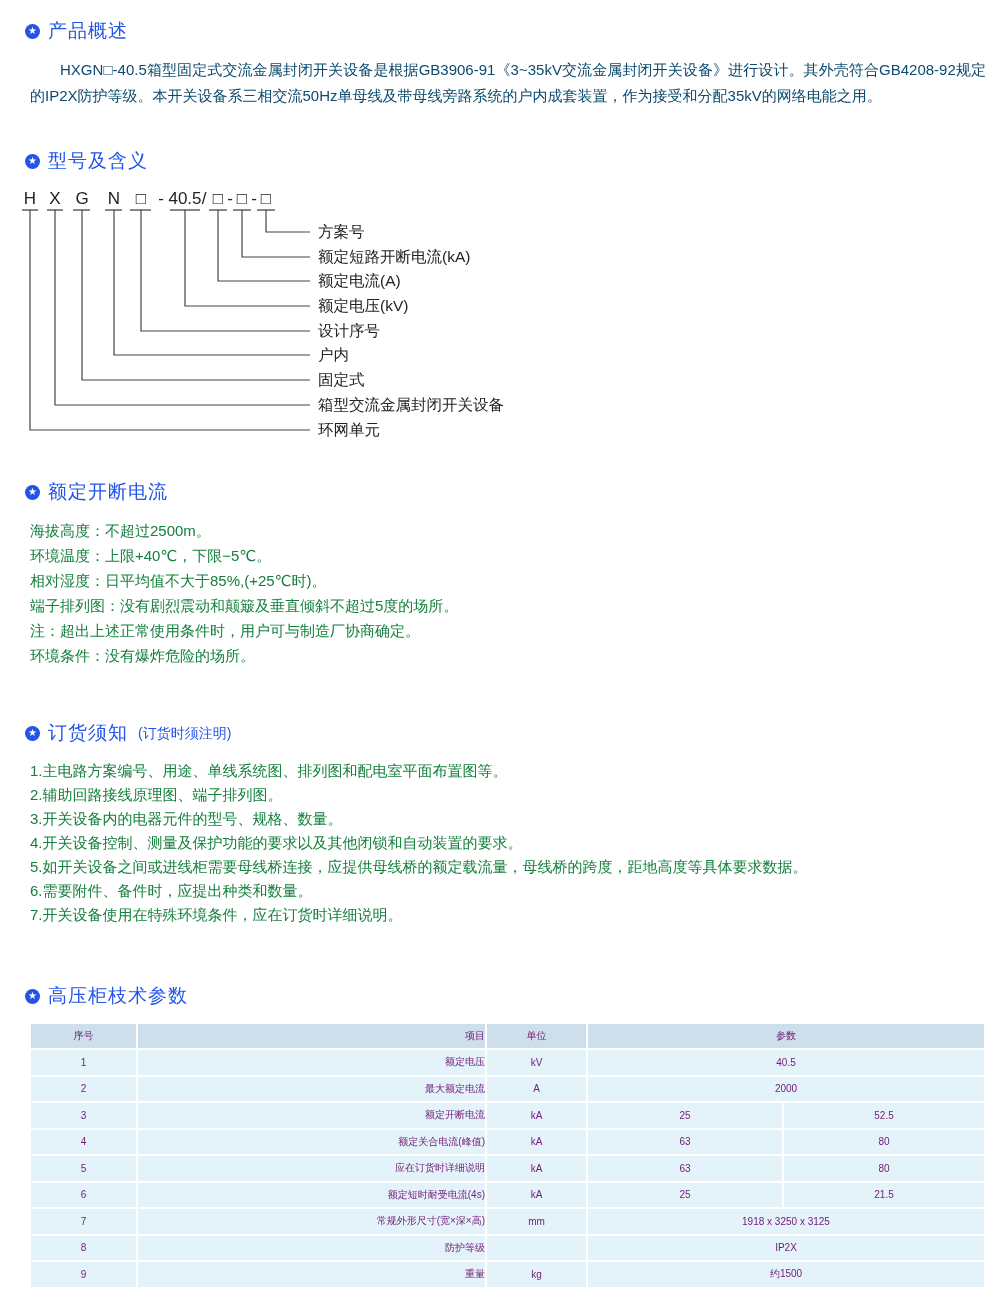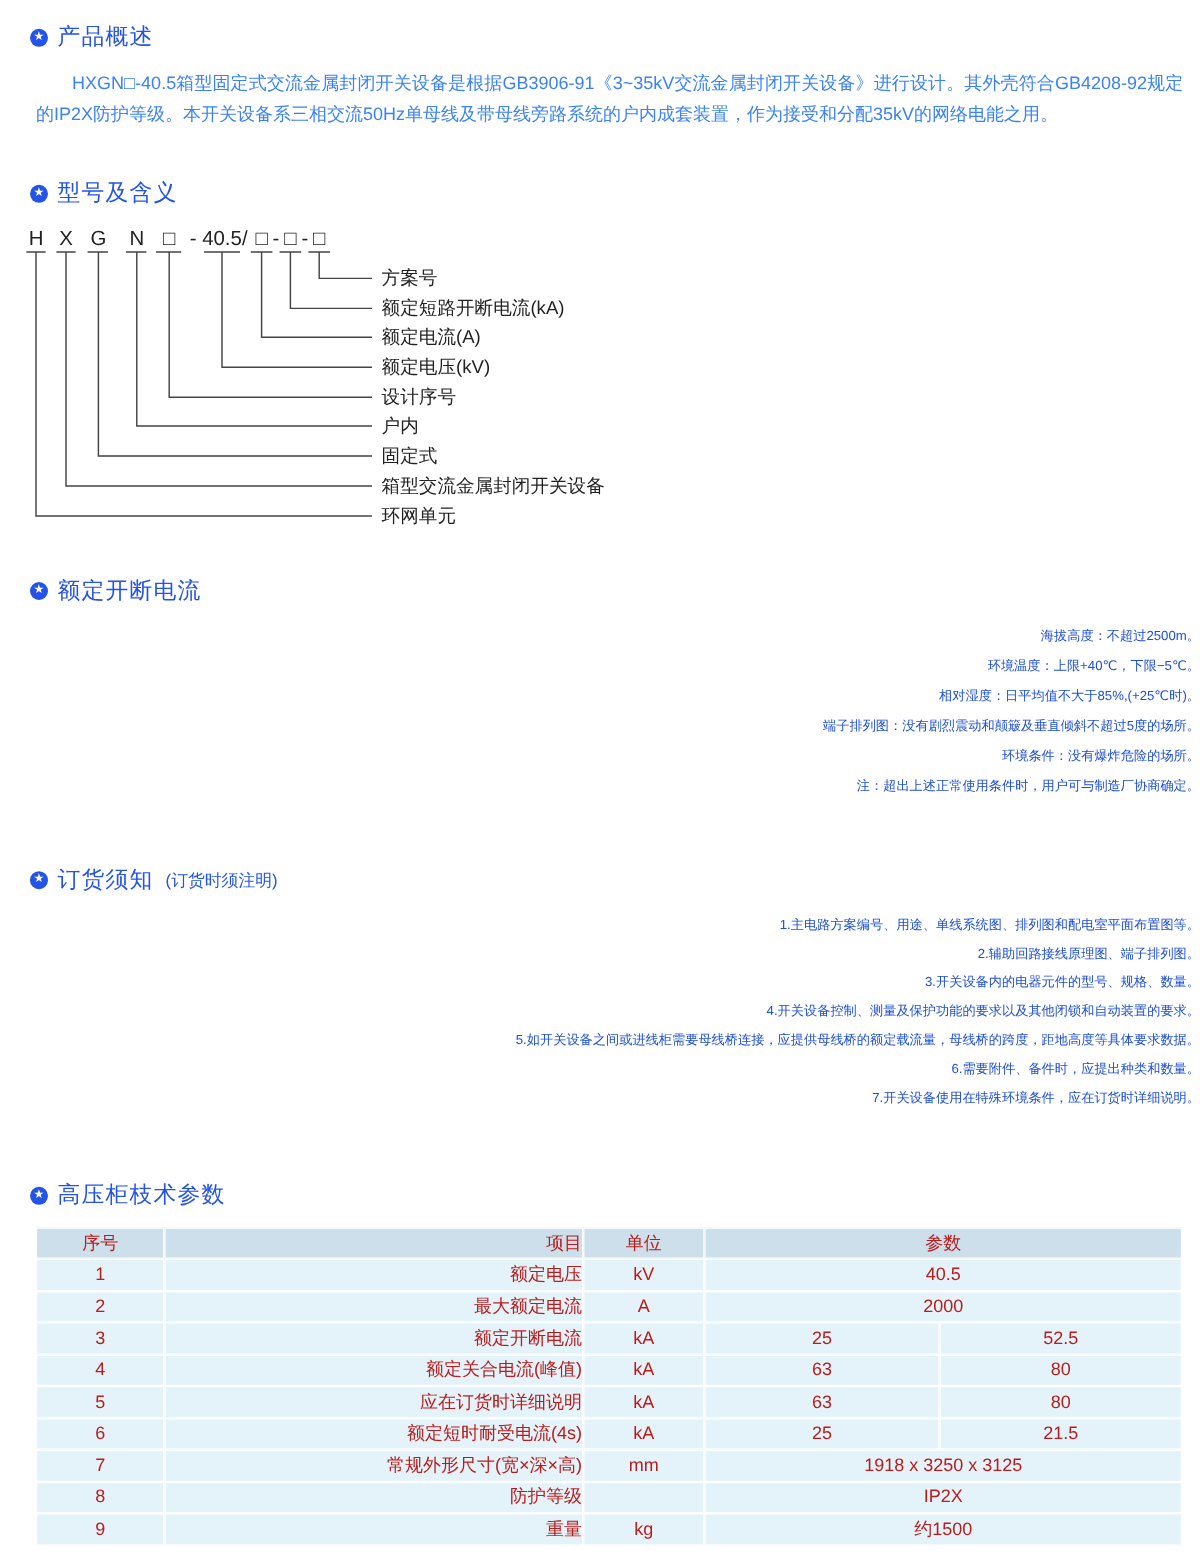--- a/index.html
+++ b/index.html
@@ -43,53 +43,52 @@
     line-height: 1;
     flex: 0 0 auto;
   }
 
   
   .overview-body {
     margin: 13px 14px 0 30px;
     font-size: 15px;
     line-height: 26px;
     text-indent: 2em;
-    color: #3b82f6;
+    color: #0c4a6e;
     text-align: justify;
   }
 
   
   .model-title { margin-top: 39px; }
   .model-diagram { position: relative; height: 272px; margin-top: 6px; }
   .model-diagram svg { position: absolute; left: 0; top: 0; }
   .code-char { font-size: 17px; fill: #222; }
   .diag-label { font-size: 15.5px; fill: #222; }
 
   
   .env-title { margin-top: 27px; }
   .text-list { margin: 13px 0 0 30px; }
   .text-line {
-    font-size: 11px;
+    font-size: 15px;
     line-height: 25px;
-    color: #1d4ed8;
-    text-align: right;
+    color: #15803d;
   }
   .order-title { margin-top: 52px; }
   .order-list .text-line { line-height: 24px; }
 
   
   .params-title { margin-top: 56px; }
   .params-table {
     margin: 14px 0 0 30px;
     width: 955px;
     border-collapse: separate;
     border-spacing: 0;
     table-layout: fixed;
-    font-size: 15px;
-    color: #b91c1c;
+    font-size: 10px;
+    color: #701a75;
   }
   .params-table col.col-no   { width: 107px; }
   .params-table col.col-item { width: 349px; }
   .params-table col.col-unit { width: 101px; }
   .params-table col.col-p1   { width: 196px; }
   .params-table col.col-p2   { width: 202px; }
   .params-table th {
     background: #cddfeb;
     font-weight: normal;
     height: 26px;
@@ -178,22 +177,22 @@
 
   <div class="section-title env-title">
     <span class="sec-icon">★</span>
     <span class="title-text">额定开断电流</span>
   </div>
   <div class="text-list" id="env-list">
       <div class="text-line">海拔高度：不超过2500m。</div>
       <div class="text-line">环境温度：上限+40℃，下限−5℃。</div>
       <div class="text-line">相对湿度：日平均值不大于85%,(+25℃时)。</div>
       <div class="text-line">端子排列图：没有剧烈震动和颠簸及垂直倾斜不超过5度的场所。</div>
+      <div class="text-line">注：超出上述正常使用条件时，用户可与制造厂协商确定。</div>
       <div class="text-line">环境条件：没有爆炸危险的场所。</div>
-      <div class="text-line">注：超出上述正常使用条件时，用户可与制造厂协商确定。</div>
     </div>
 
   <div class="section-title order-title">
     <span class="sec-icon">★</span>
     <span class="title-text">订货须知</span>
     <span class="subtitle-text">(订货时须注明)</span>
   </div>
   <div class="text-list order-list" id="order-list">
       <div class="text-line">1.主电路方案编号、用途、单线系统图、排列图和配电室平面布置图等。</div>
       <div class="text-line">2.辅助回路接线原理图、端子排列图。</div>

